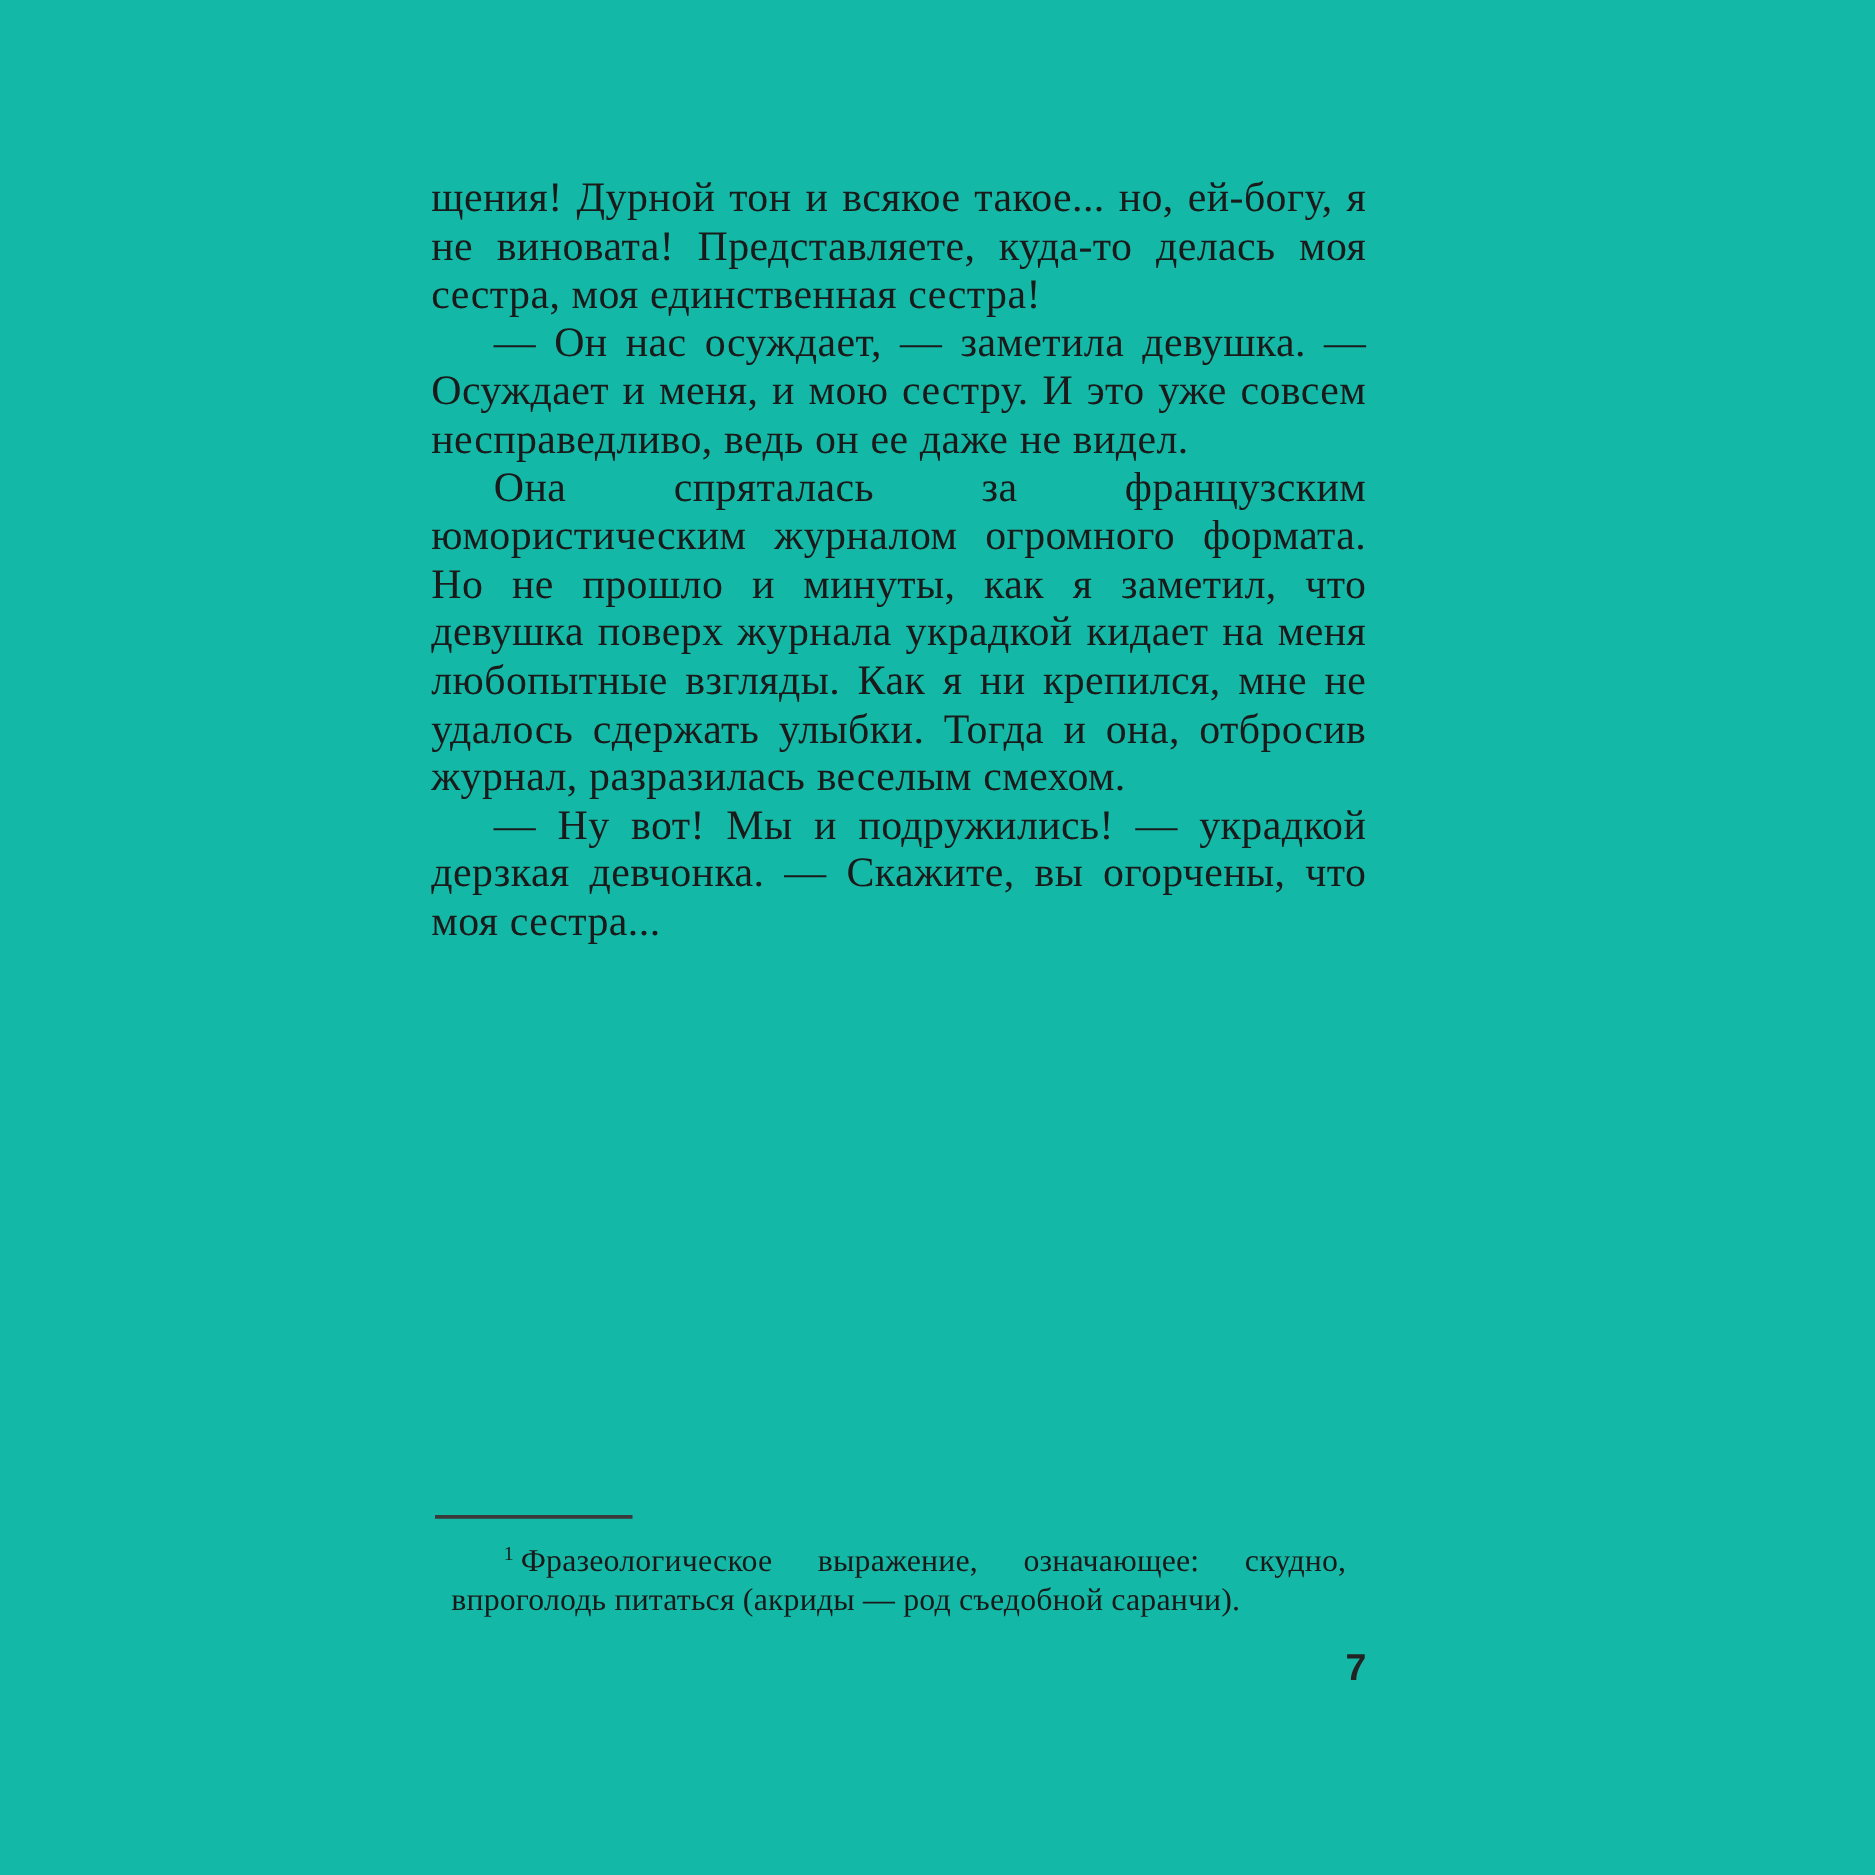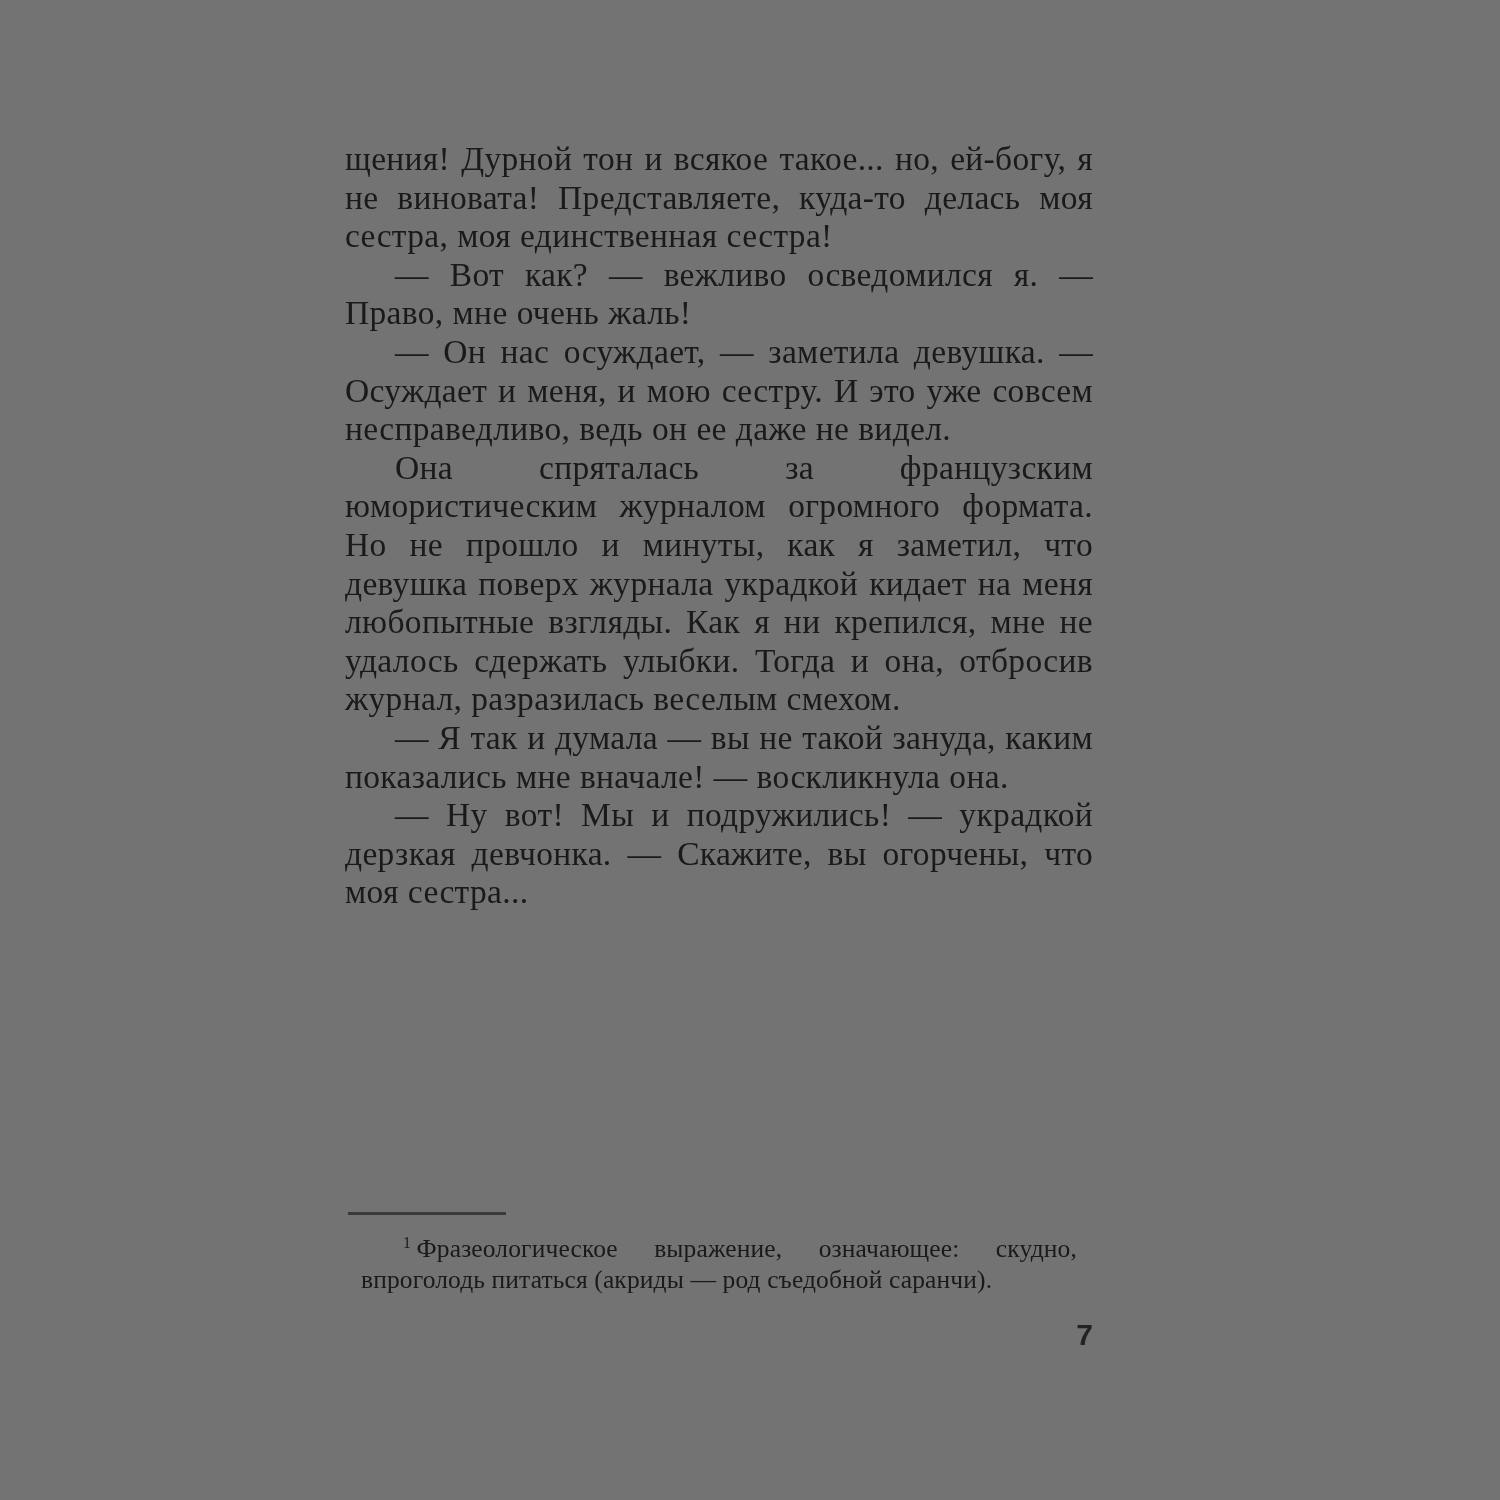--- a/index.html
+++ b/index.html
@@ -14,21 +14,21 @@
     overflow: hidden;
     font-family: "Liberation Serif", "DejaVu Serif", serif;
     color: #1a1a1a;
     -webkit-font-smoothing: antialiased;
   }
 
   
   #page {
     position: absolute;
     inset: 0;
-    background: #737373;
+    background: #14b8a6;
   }
 
   
   #text-column {
     position: absolute;
     left: 345px;
     top: 140px;
     width: 748px;
   }
 
@@ -97,29 +97,27 @@
 </style>
 </head>
 <body>
 
 <div id="page">
 
   <div id="text-column">
 
     <p class="para no-indent">щения! Дурной тон и всякое такое... но, ей-богу, я не виновата! Представляете, куда-то делась моя сестра, моя единственная сестра!</p>
 
-    <p class="para">— Вот как? — вежливо осведомился я. — Право, мне очень жаль!</p>
 
     <p class="para">— Он нас осуждает, — заметила девушка. — Осуждает и меня, и мою сестру. И это уже совсем несправедливо, ведь он ее даже не видел.</p>
 
 
 
     <p class="para">Она спряталась за французским юмористическим журналом огромного формата. Но не прошло и минуты, как я заметил, что девушка поверх журнала украдкой кидает на меня любопытные взгляды. Как я ни крепился, мне не удалось сдержать улыбки. Тогда и она, отбросив журнал, разразилась веселым смехом.</p>
 
-    <p class="para">— Я так и думала — вы не такой зануда, каким показались мне вначале! — воскликнула она.</p>
 
 
     <p class="para">— Ну вот! Мы и подружились! — украдкой дерзкая девчонка. — Скажите, вы огорчены, что моя сестра...</p>
 
   </div>
 
   <div id="footnote-block">
     <div id="footnote-rule"></div>
     <p class="footnote-text"><sup class="fn-marker">1</sup><span>Фразеологическое выражение, означающее: скудно, впроголодь питаться (акриды — род съедобной саранчи).</span></p>
   </div>

